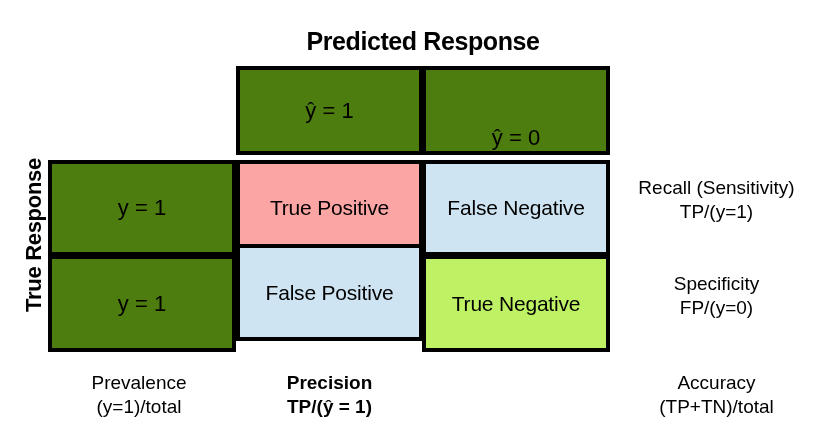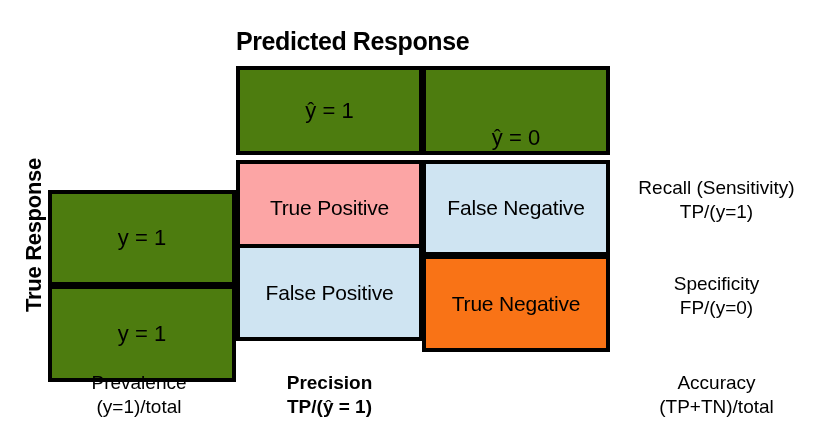--- a/index.html
+++ b/index.html
@@ -19,20 +19,21 @@
     width: 821px;
     height: 445px;
   }
 
   
   .title {
     position: absolute;
     left: 236px;
     top: 26px;
     width: 374px;
+    text-align: center;
     font-size: 25px;
     font-weight: bold;
     letter-spacing: -0.4px;
     line-height: 30px;
   }
 
   
   .axis-label-vertical {
     position: absolute;
     left: -61px;
@@ -58,21 +59,20 @@
     background: #4d7c0f;
   }
 
   .header-cell {
     font-size: 22px;
     font-weight: normal;
   }
 
   .row-label-box {
     font-size: 22px;
-    margin-top: 30px;
   }
 
   .matrix-cell {
     font-size: 21px;
     font-weight: normal;
     letter-spacing: -0.2px;
   }
 
   
   #hdr-pred-1 { left: 236px; top: 66px;  width: 187px; height: 89px; }
@@ -135,21 +135,21 @@
   </div>
 
   <div class="box matrix-cell" id="cell-fn" style="background: rgb(207, 228, 242);">
     <span>False Negative</span>
   </div>
 
   <div class="box matrix-cell" id="cell-fp" style="background: rgb(207, 228, 242);">
     <span>False Positive</span>
   </div>
 
-  <div class="box matrix-cell" id="cell-tn" style="background: #f97316;">
+  <div class="box matrix-cell" id="cell-tn" style="background: #bef264;">
     <span>True Negative</span>
   </div>
 
   <div class="metric" id="metric-recall">
     <span class="metric-name">Recall (Sensitivity)</span>
     <span class="metric-formula">TP/(y=1)</span>
   </div>
 
   <div class="metric" id="metric-specificity">
     <span class="metric-name">Specificity</span>

